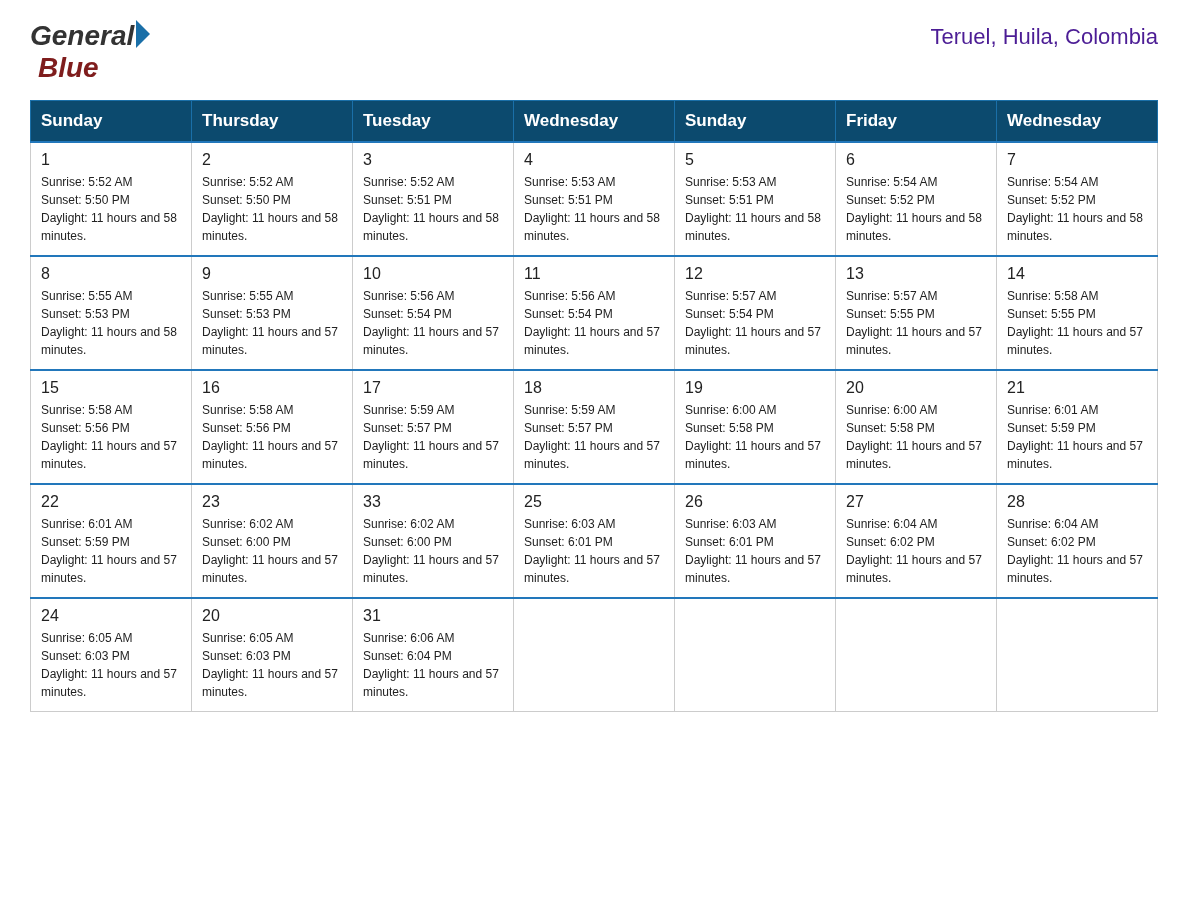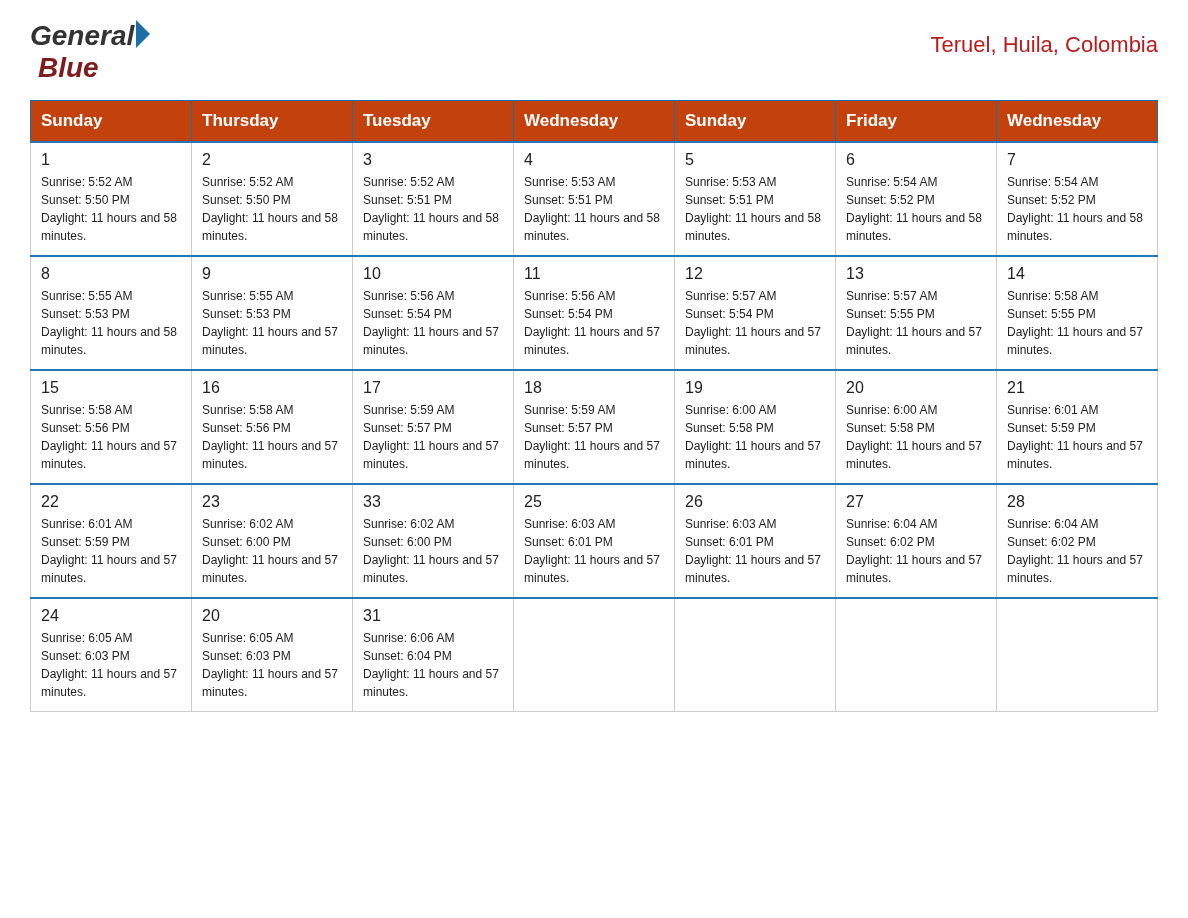--- a/index.html
+++ b/index.html
@@ -50,30 +50,30 @@
       text-align: right;
     }
     .month-title {
       font-size: 52px;
       font-weight: bold;
       color: #222;
       line-height: 1.1;
     }
     .location {
       font-size: 22px;
-      color: #b91c1c;
-      margin-top: 12px;
+      color: #4c1d95;
+      margin-top: 4px;
     }
     .calendar-table {
       width: 100%;
       border-collapse: collapse;
       border: 1px solid #ccc;
     }
     .calendar-table thead tr th {
-      background-color: #c2410c;
+      background-color: #0c4a6e;
       color: #fff;
       font-size: 17px;
       font-weight: bold;
       padding: 10px 10px;
       text-align: left;
       border: 1px solid #1a6fa8;
     }
     .calendar-table tbody tr td {
       vertical-align: top;
       padding: 8px 10px 10px 10px;

